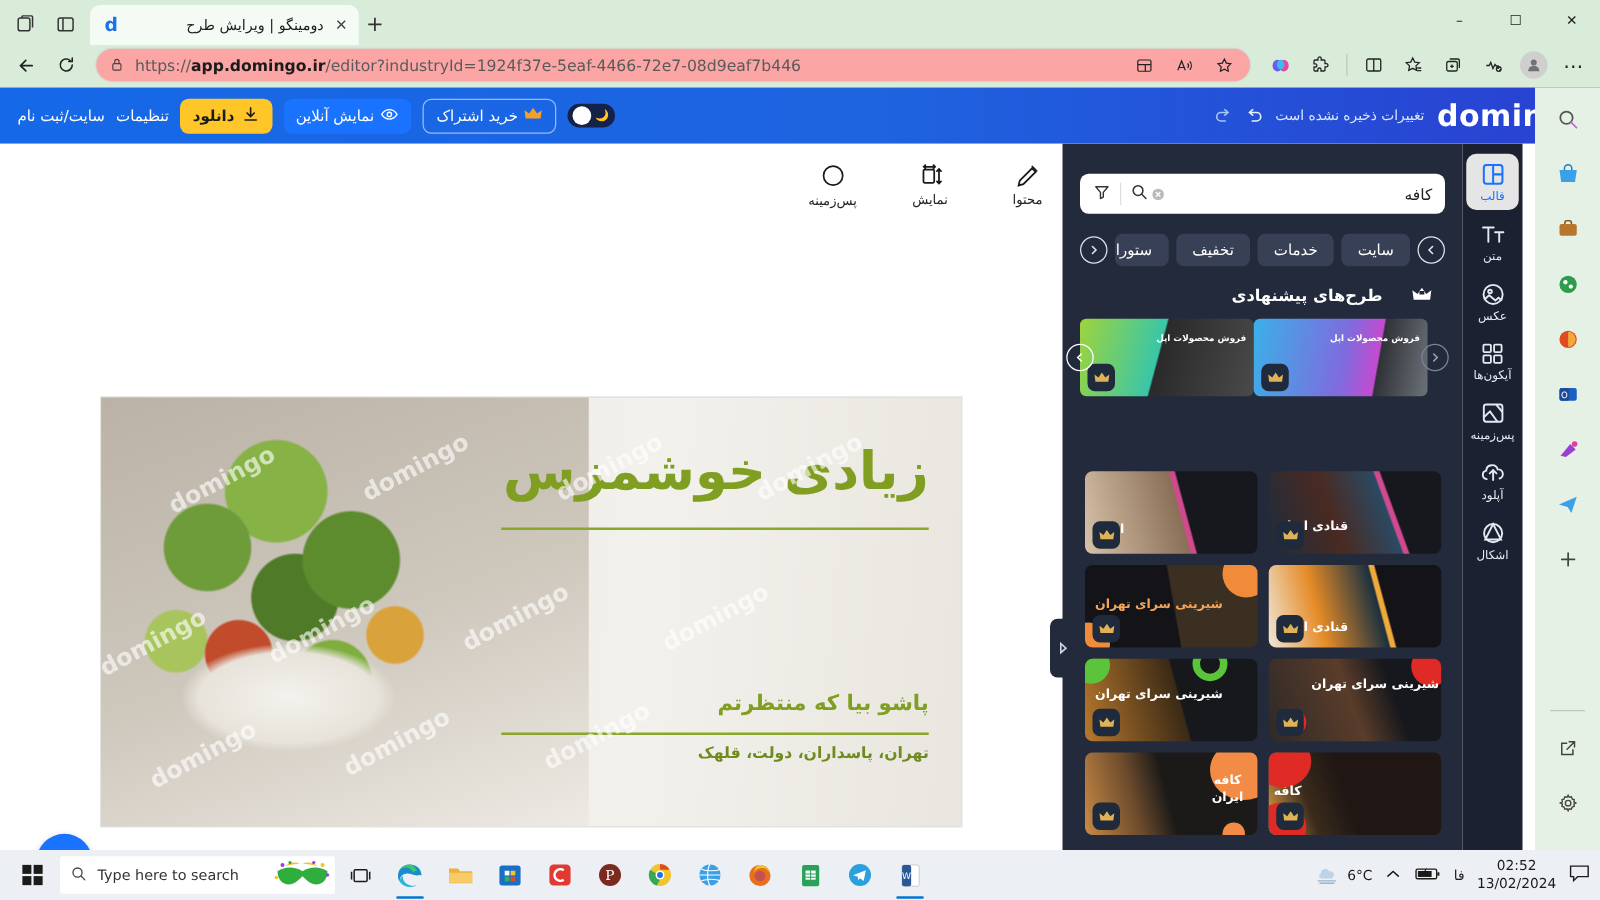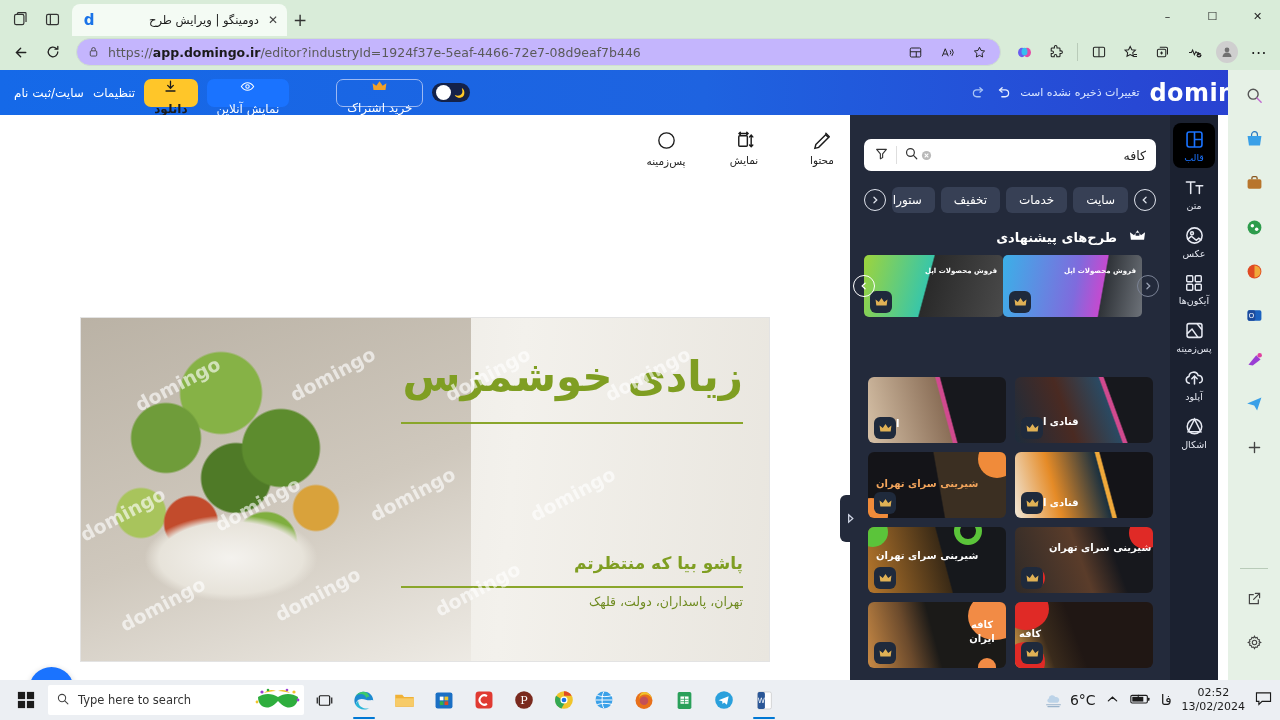--- a/index.html
+++ b/index.html
@@ -28,46 +28,46 @@
   }
   .tab .tab-close { width:16px; height:16px; display:flex; align-items:center; justify-content:center; font-size:12px; color:#444; border-radius:3px; }
   .newtab { width:26px; height:26px; display:flex; align-items:center; justify-content:center; font-size:17px; color:#333; margin-bottom:3px; border-radius:4px; cursor:pointer; }
 
   .winctl { position:absolute; right:0; top:0; height:32px; display:flex; }
   .winctl div { width:45px; height:32px; display:flex; align-items:center; justify-content:center; font-size:11px; color:#222; cursor:pointer; }
 
   .navbar { position:absolute; left:0; top:34px; width:1280px; height:36px; display:flex; align-items:center; padding:0 6px; gap:2px; }
   .nav-icon { width:30px; height:30px; display:flex; align-items:center; justify-content:center; border-radius:5px; cursor:pointer; color:#1f1f1f; }
   .omnibox {
-    flex:1; height:28px; background:#c4b5fd; border-radius:14px; display:flex; align-items:center;
+    flex:1; height:28px; background:#fca5a5; border-radius:14px; display:flex; align-items:center;
     padding:0 6px 0 10px; gap:8px; margin:12px 6px; border:1px solid #cfe0cf;
   }
   .omnibox .url { flex:1; font-size:12.5px; color:#5a5a5a; white-space:nowrap; overflow:hidden; }
   .omnibox .url b { color:#1b1b1b; font-weight:600; }
   .om-right { display:flex; align-items:center; gap:2px; }
   .divider-v { width:1px; height:18px; background:#b9cbb9; margin:0 4px; }
   .avatar-btn { width:22px; height:22px; border-radius:50%; background:#cfcfcf; display:flex; align-items:center; justify-content:center; }
 
   
   .app-header {
     position:absolute; left:0; top:70px; width:1280px; height:45px;
     background:linear-gradient(90deg,#1569e8 0%,#1e63e0 55%,#2a3fd0 100%);
     display:flex; align-items:center; padding:0 10px 0 14px; direction:rtl;
   }
   .brand { font-size:24px; font-weight:700; color:#fff; letter-spacing:.4px; font-family:"DejaVu Sans","Liberation Sans",sans-serif; }
   .save-note { font-size:11px; color:#dbe7ff; margin-right:10px; direction:rtl; }
   .hdr-ico { color:#e7efff; margin-right:8px; display:flex; align-items:center; cursor:pointer; }
   .hdr-right { margin-right:auto; display:flex; align-items:center; gap:9px; direction:rtl; }
   .btn {
     display:flex; align-items:center; gap:5px; border-radius:7px; font-size:12px;
-    height:28px; padding:0 10px; cursor:pointer; white-space:nowrap;flex-direction:column;
+    height:28px; padding:0 10px; cursor:pointer; white-space:nowrap;
   }
   .btn-download { background:#ffc629; color:#1b1b1b; font-weight:600; }
   .btn-online { background:#1a73ff; color:#fff; }
-  .btn-sub { background:transparent; color:#fff; border:1px solid #9db9f3;margin-left:38px; }
+  .btn-sub { background:transparent; color:#fff; border:1px solid #9db9f3; }
   .link-plain { font-size:12px; color:#fff; cursor:pointer; }
   .toggle { width:38px; height:19px; border-radius:10px; background:#14224a; display:flex; align-items:center; padding:2px; cursor:pointer; }
   .toggle .knob { width:15px; height:15px; border-radius:50%; background:#fff; margin-left:auto; }
   .toggle .moon { font-size:9px; color:#fff; margin-left:3px; margin-right:3px; }
 
   
   .editor { position:absolute; left:0; top:115px; width:1280px; height:565px; background:#fff; }
 
   
   .tool-row { position:absolute; left:0; top:0; width:850px; height:60px; display:flex; align-items:center; padding:6px 0 0 14px; gap:22px; direction:rtl; }
@@ -94,21 +94,21 @@
   }
   .canvas-bg-grad {
     position:absolute; inset:0;
     background:linear-gradient(95deg, rgba(60,50,40,.10) 0%, rgba(160,150,138,.25) 18%, rgba(238,236,231,.92) 42%, #f3f1ec 62%, #e9e6df 100%);
   }
   .cv-text { position:absolute; right:20px; direction:rtl; color:#7d9c21; font-weight:700; text-align:right; }
   .cv-title { top:34px; right:26px; font-size:42px; letter-spacing:-1px; color:#7f9e22; white-space:nowrap; }
   .cv-rule { position:absolute; height:2px; background:#8aa62b; }
   .cv-off { top:118px; right:26px; font-size:49px; line-height:1.08; color:#7f9e22; }
   .cv-sub { top:235px; right:26px; font-size:17px; color:#7f9e22; }
-  .cv-addr { top:276px; right:26px; font-size:12.5px; color:#6f8b20; font-weight:400; }
+  .cv-addr { top:276px; right:26px; font-size:12.5px; color:#6f8b20; font-weight:700; }
   .wm { position:absolute; color:rgba(255,255,255,.62); font-size:19px; font-weight:700; transform:rotate(-28deg); pointer-events:none; }
   .fab-magic {
     position:absolute; left:29px; top:492px; width:45px; height:45px; border-radius:50%;
     background:#1a73ff; display:flex; align-items:center; justify-content:center; cursor:pointer;
     box-shadow:0 2px 6px rgba(0,0,0,.22);
   }
   .newpage-btn {
     position:absolute; left:613px; top:602px; height:29px; padding:0 14px; background:#1a73ff; color:#fff;
     border-radius:6px; font-size:12.5px; display:flex; align-items:center; gap:6px; cursor:pointer; direction:rtl;
   }
@@ -124,58 +124,58 @@
     position:absolute; left:840px; top:380px; width:21px; height:47px; background:#232a3b;
     border-radius:6px 0 0 6px; display:flex; align-items:center; justify-content:center; color:#cfd5e4; cursor:pointer; z-index:5;
   }
   .search-wrap { position:absolute; left:14px; top:24px; width:292px; height:32px; background:#fff; border-radius:7px; display:flex; align-items:center; direction:rtl; padding:0 10px; }
   .search-wrap .sval { flex:1; font-size:12.5px; color:#222; direction:rtl; }
   .sep-v { width:1px; height:18px; background:#dedede; margin:0 7px; }
   .chips { position:absolute; left:14px; top:72px; width:292px; display:flex; align-items:center; gap:6px; direction:rtl; }
   .chip { height:26px; padding:0 13px; border-radius:6px; background:#374055; color:#fff; font-size:12px; display:flex; align-items:center; cursor:pointer; white-space:nowrap; }
   .chip.cut { overflow:hidden; max-width:92px; }
   .arrow-rnd { width:22px; height:22px; border-radius:50%; border:1.5px solid #dfe3ec; color:#dfe3ec; display:flex; align-items:center; justify-content:center; font-size:10px; cursor:pointer; flex:0 0 auto; }
-  .sug-head { position:absolute; right:24px; top:113px; display:flex; align-items:center; gap:12px; direction:rtl; }
+  .sug-head { position:absolute; right:24px; top:113px; display:flex; align-items:center; gap:23px; direction:rtl; }
   .sug-head .txt { font-size:13px; font-weight:700; color:#fff; }
   .sug-row { position:absolute; left:14px; top:140px; width:292px; height:62px; display:flex; gap:0; }
   .sug-card { width:139px; height:62px; border-radius:5px; position:relative; overflow:hidden; cursor:pointer; }
   .sug-card .crown-badge, .tpl .crown-badge {
     position:absolute; left:6px; bottom:4px; width:22px; height:22px; border-radius:6px; background:#1f2a3c;
     display:flex; align-items:center; justify-content:center;
   }
   .sug-nav-l, .sug-nav-r { position:absolute; top:160px; width:22px; height:22px; border-radius:50%; display:flex; align-items:center; justify-content:center; font-size:10px; cursor:pointer; }
   .sug-nav-l { left:3px; border:1.5px solid #fff; color:#fff; }
   .sug-nav-r { left:287px; border:1.5px solid #7b8396; color:#9aa2b4; }
   .tpl-grid { position:absolute; left:18px; top:262px; width:285px; display:flex; flex-wrap:wrap; gap:9px; }
   .tpl { width:138px; height:66px; border-radius:6px; position:relative; overflow:hidden; cursor:pointer; background:#14161c; }
   .tpl .t-txt { position:absolute; font-size:10px; font-weight:700; color:#fff; direction:rtl; white-space:nowrap; }
 
   
   .rail { position:absolute; left:1170px; top:0; width:48px; height:565px; background:#1b2130; display:flex; flex-direction:column; align-items:center; padding-top:8px; gap:3px; }
   .rail-item { width:42px; padding:6px 0 5px; display:flex; flex-direction:column; align-items:center; gap:2px; border-radius:8px; cursor:pointer; color:#e6e9f2; }
-  .rail-item.active { background:#000000; color:#1a73ff; }
+  .rail-item.active { background:#e5e5e5; color:#1a73ff; }
   .rail-item .r-label { font-size:9.5px; direction:rtl; }
   .rail-item.active .r-label { color:#1a73ff; }
   .float-lang { position:absolute; left:1186px; top:582px; width:37px; height:37px; border-radius:50%; background:#fff; display:flex; align-items:center; justify-content:center; box-shadow:0 1px 4px rgba(0,0,0,.3); cursor:pointer; }
 
   
   .edge-bar { position:absolute; left:1228px; top:70px; width:52px; height:610px; background:#e6f1e6; display:flex; flex-direction:column; align-items:center; padding-top:10px; gap:14px; }
   .edge-ico { width:30px; height:30px; display:flex; align-items:center; justify-content:center; border-radius:6px; cursor:pointer; }
   .edge-sep { width:28px; height:1px; background:#b9cbb9; }
 
   
   .taskbar { position:absolute; left:0; top:680px; width:1280px; height:40px; background:#eceff3; display:flex; align-items:center; padding:0 4px; }
   .tb-start { width:44px; height:40px; display:flex; align-items:center; justify-content:center; cursor:pointer; }
-  .tb-search { width:256px; height:30px; background:#fff; border-radius:2px; display:flex; align-items:center; gap:8px; padding:0 8px; cursor:text; position:relative; overflow:hidden; }
+  .tb-search { width:220px; height:30px; background:#fff; border-radius:2px; display:flex; align-items:center; gap:8px; padding:0 8px; cursor:text; position:relative; overflow:hidden; }
   .tb-search .ph { font-size:11.5px; color:#333; }
   .tb-mask { position:absolute; right:2px; top:2px; width:48px; height:26px; }
   .tb-ico { width:40px; height:40px; display:flex; align-items:center; justify-content:center; cursor:pointer; position:relative; }
   .tb-ico.active::after { content:''; position:absolute; bottom:1px; left:9px; width:22px; height:2.5px; background:#0078d4; border-radius:2px; }
   .tray { margin-left:auto; display:flex; align-items:center; gap:10px; padding-right:4px; }
-  .tray-txt { font-size:14px; color:#1b1b1b; }
+  .tray-txt { font-size:11px; color:#1b1b1b; }
   .tray-clock { font-size:11px; color:#1b1b1b; line-height:1.25; text-align:center; }
 </style>
 </head>
 <body>
 
 <div class="app">
 
   <div class="browser-chrome">
     <div class="tabstrip">
       <div class="chrome-btn" style="margin:0 4px 3px 6px;">

